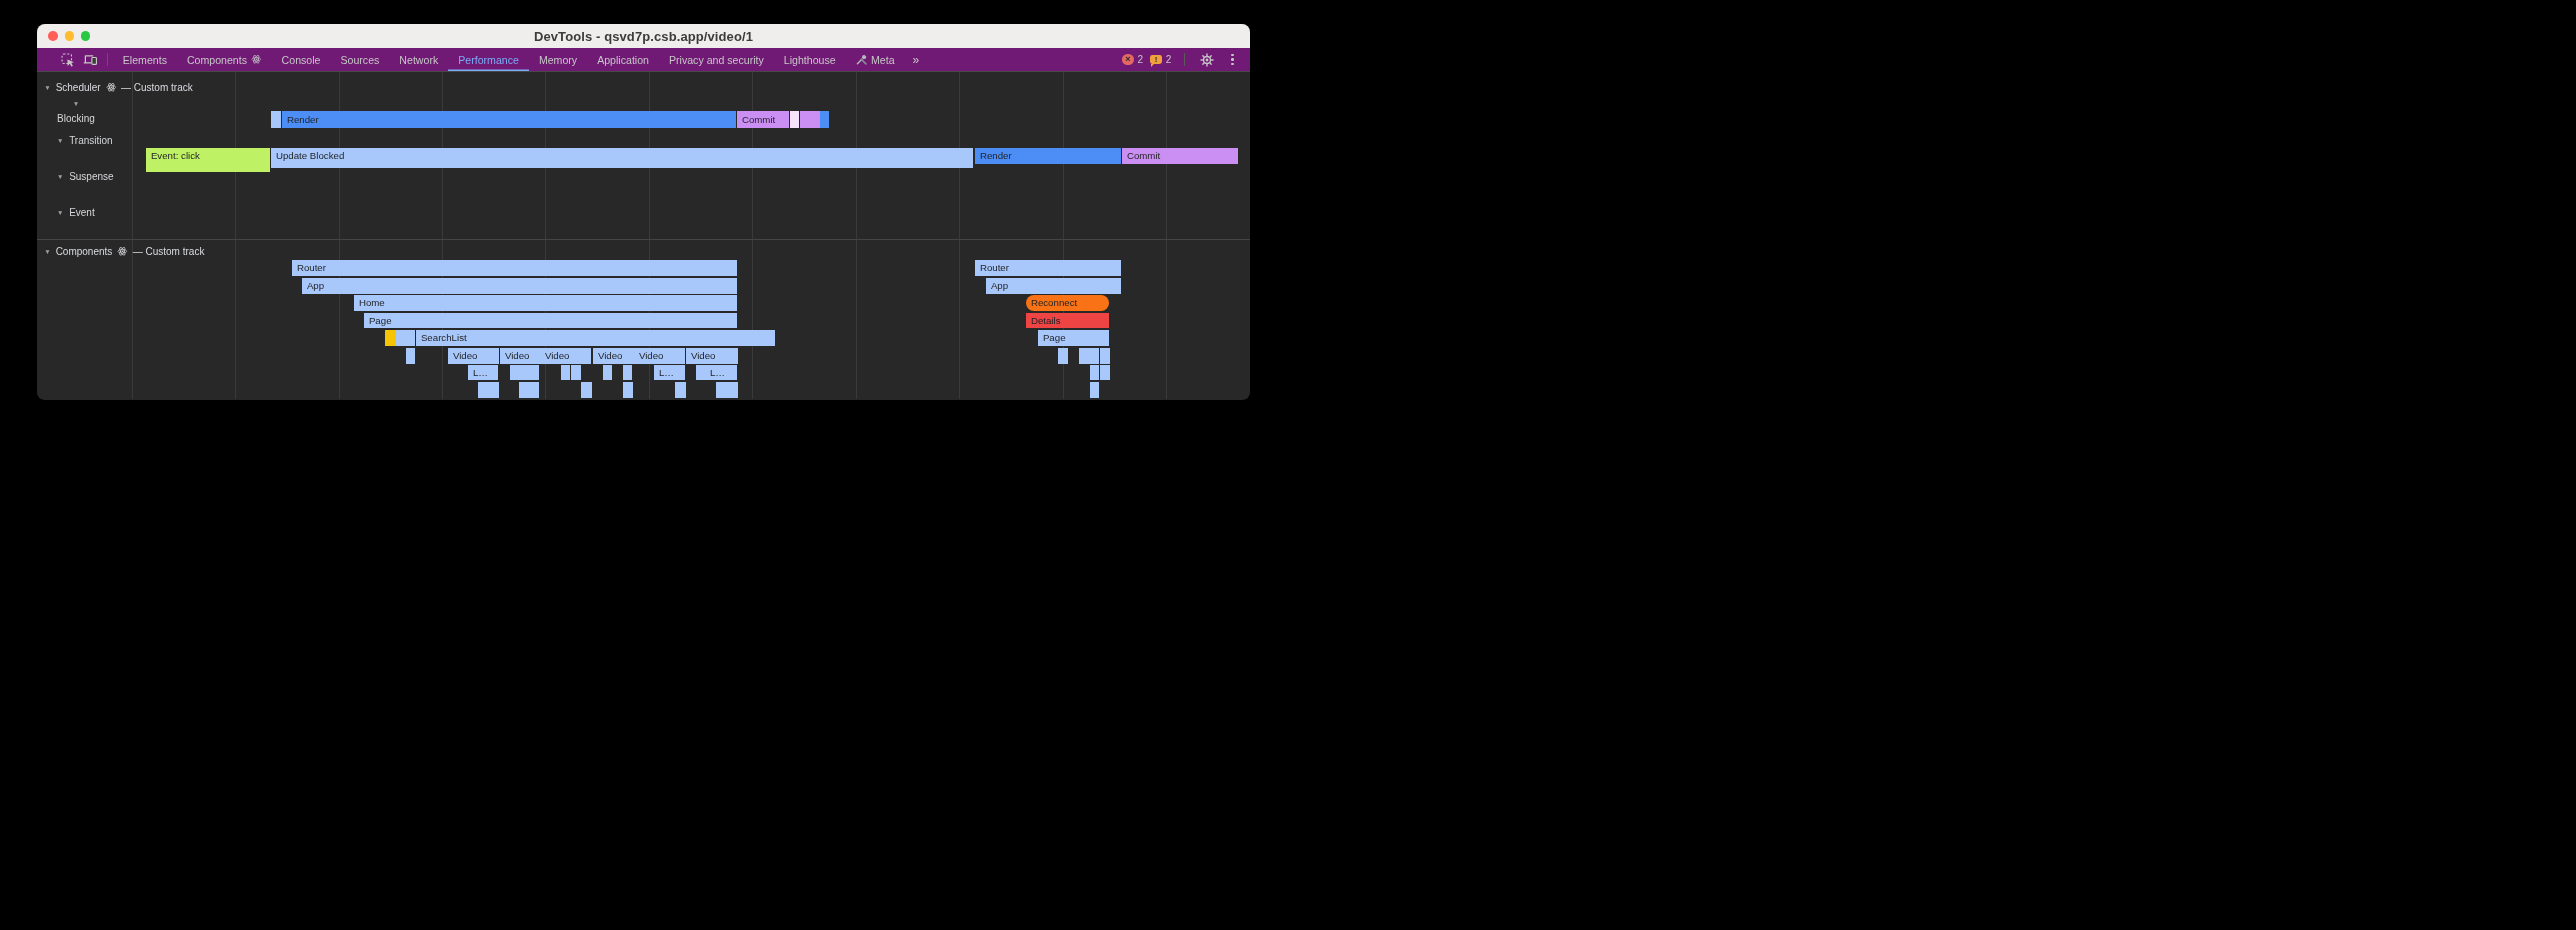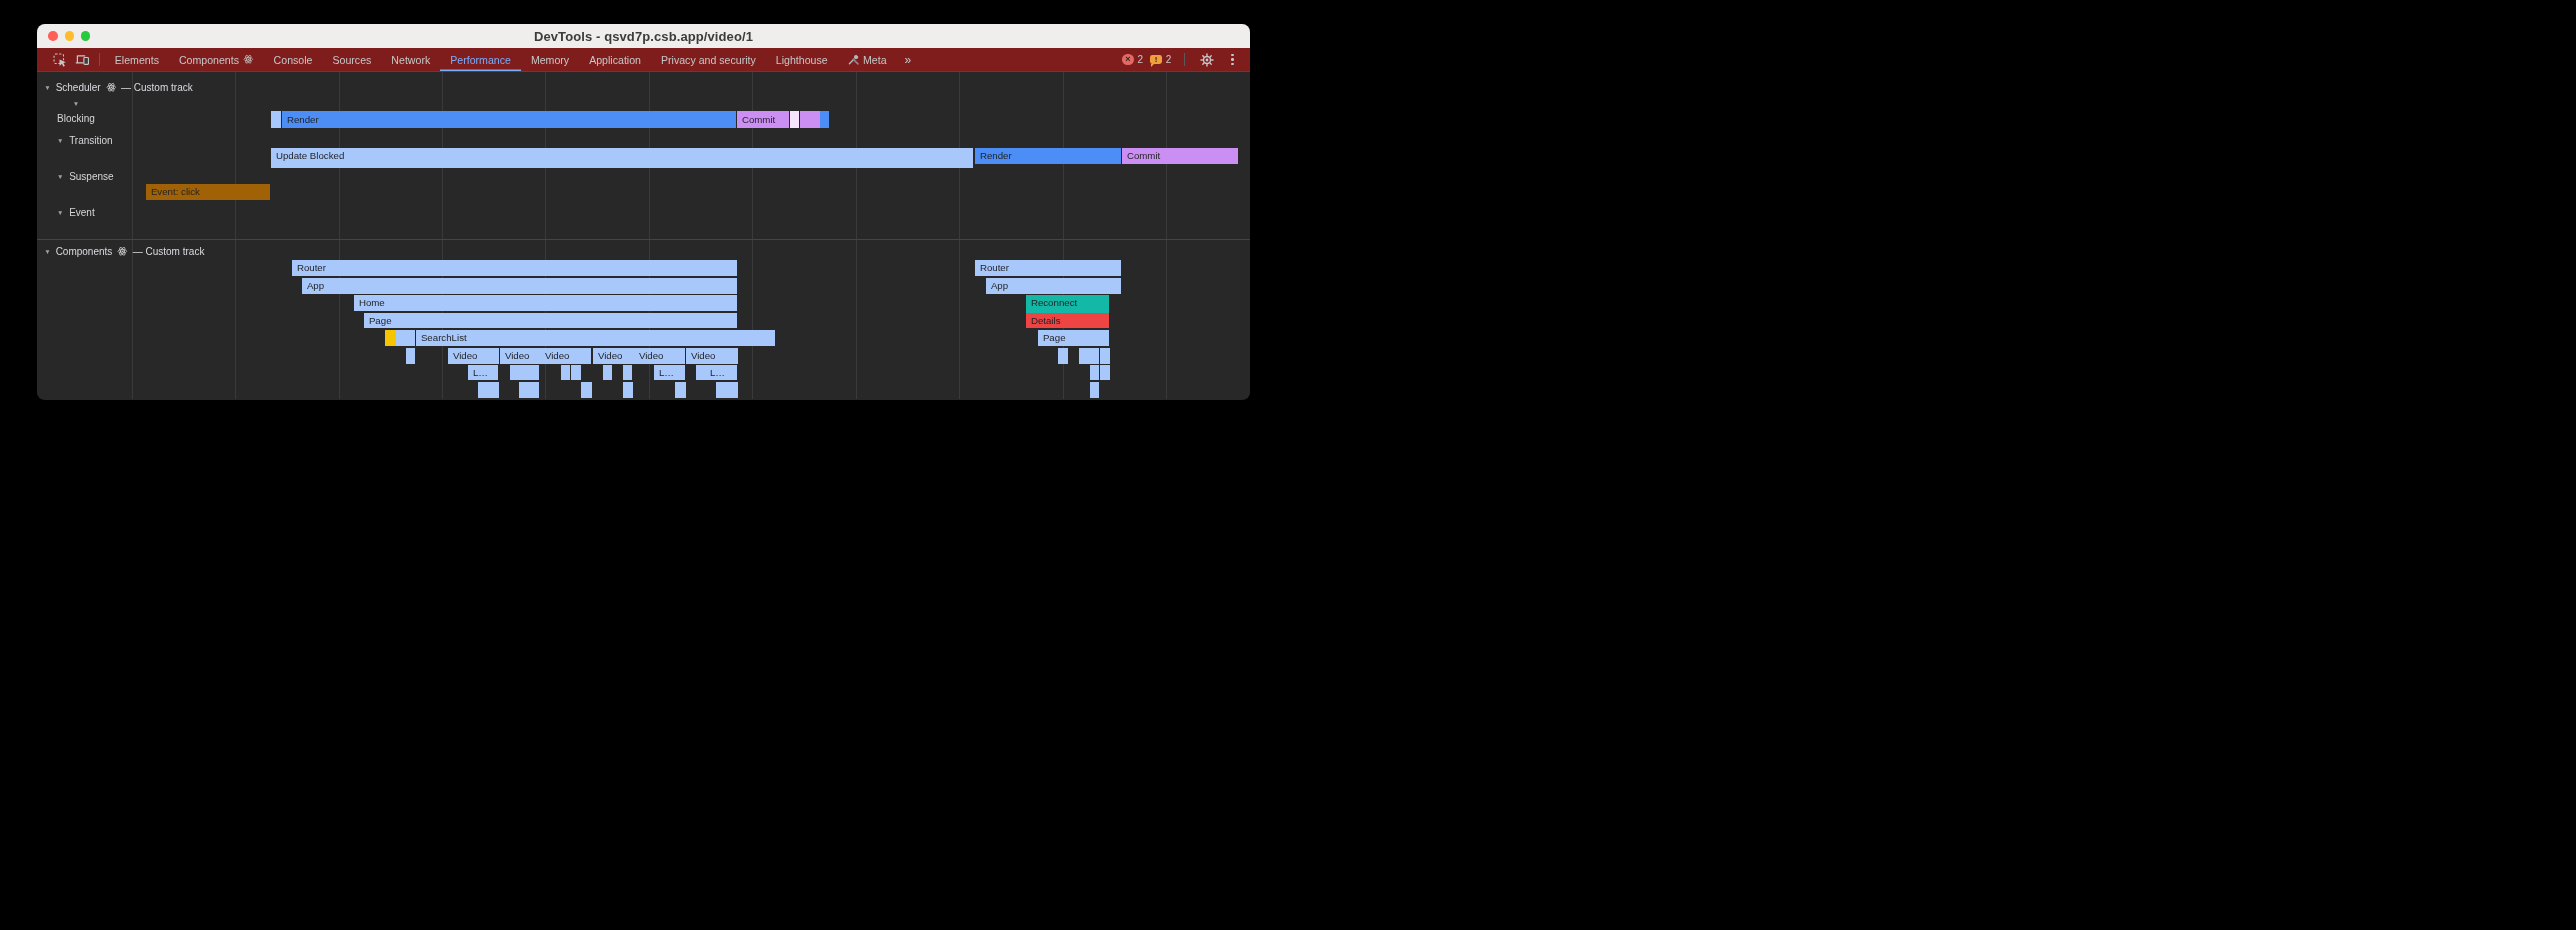--- a/index.html
+++ b/index.html
@@ -5,22 +5,22 @@
   html,body{margin:0;padding:0;background:#000;}
   body{width:1288px;height:465px;position:relative;font-family:"Liberation Sans",sans-serif;overflow:hidden;}
   .window{position:absolute;left:37px;top:24px;width:1213px;height:376px;border-radius:8px;overflow:hidden;
           background:#282828;box-shadow:0 20px 57px rgba(0,0,0,.65);}
   
   .titlebar{height:24px;background:#efeeec;position:relative;display:flex;align-items:center;justify-content:center;}
   .lights{position:absolute;left:11.4px;top:7.3px;display:flex;gap:6.5px;}
   .light{width:9.7px;height:9.7px;border-radius:50%;}
   .title{font-size:13px;font-weight:bold;color:#3c3c3c;letter-spacing:0.1px;}
   
-  .tabbar{height:24px;box-sizing:border-box;background:#7f1d1d;border-bottom:0.8px solid #484848;
-          display:flex;align-items:center;color:#c7c7c7;font-size:10.6px;padding-left:12px;}
+  .tabbar{height:24px;box-sizing:border-box;background:#701a75;border-bottom:0.8px solid #484848;
+          display:flex;align-items:center;color:#c7c7c7;font-size:10.6px;padding-left:20px;}
   .ticon{display:flex;align-items:center;justify-content:center;width:21px;height:21px;margin-right:1.6px;}
   .vsep{width:0.8px;height:13px;background:#5a5a5a;margin:0 4.9px;}
   .tabs{display:flex;align-items:center;height:100%;}
   .tab{display:flex;align-items:center;gap:4px;padding:0 10px;height:100%;white-space:nowrap;cursor:default;box-sizing:border-box;}
   .tab-more{font-size:12px;padding:0 8px;letter-spacing:0.8px;}
   .tb-right{margin-left:auto;display:flex;align-items:center;gap:7.3px;padding-right:11.4px;}
   .badge{display:flex;align-items:center;gap:4px;font-size:10px;color:#c7c7c7;}
   .err-ic{width:11.4px;height:11.4px;border-radius:50%;background:#e46962;color:#2b2b2b;font-weight:bold;
           font-size:9px;line-height:11.4px;text-align:center;display:inline-block;}
   .warn-ic{position:relative;width:11.4px;height:9.7px;border-radius:2.4px;background:#efa03d;color:#2b2b2b;font-weight:bold;
@@ -187,21 +187,21 @@
       <div class="lane-label" style="left: 20px; top: 135px;">
         <span class="tri">▼</span>
         <span>Event</span>
       </div>
       <div class="bar" style="left: 234px; top: 39px; width: 10px; height: 17px; line-height: 17px; background: rgb(168, 199, 250);"></div>
       <div class="bar" style="left: 245px; top: 39px; width: 454px; height: 17px; line-height: 17px; background: rgb(76, 141, 246);">Render</div>
       <div class="bar" style="left: 700px; top: 39px; width: 52px; height: 17px; line-height: 17px; background: rgb(203, 142, 242);">Commit</div>
       <div class="bar" style="left: 753px; top: 39px; width: 9.3px; height: 17px; line-height: 17px; background: rgb(246, 228, 250);"></div>
       <div class="bar" style="left: 763px; top: 39px; width: 19.5px; height: 17px; line-height: 17px; background: rgb(203, 142, 242);"></div>
       <div class="bar" style="left: 783px; top: 39px; width: 9.3px; height: 17px; line-height: 17px; background: rgb(76, 141, 246);"></div>
-      <div class="bar" style="left: 109px; top: 76px; width: 124px; height: 16px; line-height: 16px; background: #a16207; margin-top: 36px;">Event: click</div>
+      <div class="bar" style="left: 109px; top: 76px; width: 124px; height: 24px; line-height: 16px; background: #bef264;">Event: click</div>
       <div class="bar" style="left: 234px; top: 76px; width: 702px; height: 20px; line-height: 16px; background: rgb(168, 199, 250);">Update Blocked</div>
       <div class="bar" style="left: 938px; top: 76px; width: 146px; height: 16px; line-height: 16px; background: rgb(76, 141, 246);">Render</div>
       <div class="bar" style="left: 1085px; top: 76px; width: 116px; height: 16px; line-height: 16px; background: rgb(203, 142, 242);">Commit</div>
       <div class="track-header" style="left: 7.3px; top: 174px;">
         <span class="tri">▼</span>
         <span>Components</span>
         <svg width="10.6" height="10.6" viewBox="0 0 24 24">
     <g fill="none" stroke="currentColor" stroke-width="1.5">
       <ellipse cx="12" cy="12" rx="10" ry="4"></ellipse>
       <ellipse cx="12" cy="12" rx="10" ry="4" transform="rotate(60 12 12)"></ellipse>
@@ -209,21 +209,21 @@
     </g>
     <circle cx="12" cy="12" r="1.8" fill="currentColor"></circle>
   </svg>
         <span>— Custom track</span>
       </div>
       <div class="bar" style="left: 255px; top: 188px; width: 445px; height: 16px; line-height: 16px; background: rgb(168, 199, 250);">Router</div>
       <div class="bar" style="left: 938px; top: 188px; width: 146px; height: 16px; line-height: 16px; background: rgb(168, 199, 250);">Router</div>
       <div class="bar" style="left: 265px; top: 206px; width: 435px; height: 16px; line-height: 16px; background: rgb(168, 199, 250);">App</div>
       <div class="bar" style="left: 949px; top: 206px; width: 135px; height: 16px; line-height: 16px; background: rgb(168, 199, 250);">App</div>
       <div class="bar" style="left: 317px; top: 223px; width: 383px; height: 16px; line-height: 16px; background: rgb(168, 199, 250);">Home</div>
-      <div class="bar" style="left: 989px; top: 223px; width: 83px; height: 32px; line-height: 16px; background: #14b8a6;">Reconnect</div>
+      <div class="bar" style="left: 989px; top: 223px; width: 83px; height: 16px; line-height: 16px; background: #f97316; border-radius: 8px;">Reconnect</div>
       <div class="bar" style="left: 327px; top: 241px; width: 373px; height: 15.4px; line-height: 15.4px; background: rgb(168, 199, 250);">Page</div>
       <div class="bar" style="left: 989px; top: 241px; width: 83px; height: 15.4px; line-height: 15.4px; background: #ef4444;">Details</div>
       <div class="bar" style="left: 348px; top: 258px; width: 10.6px; height: 16px; line-height: 16px; background: rgb(245, 196, 2);"></div>
       <div class="bar" style="left: 359px; top: 258px; width: 18.7px; height: 16px; line-height: 16px; background: rgb(168, 199, 250);"></div>
       <div class="bar" style="left: 379px; top: 258px; width: 359px; height: 16px; line-height: 16px; background: rgb(168, 199, 250);">SearchList</div>
       <div class="bar" style="left: 1001px; top: 258px; width: 71px; height: 16px; line-height: 16px; background: rgb(168, 199, 250);">Page</div>
       <div class="bar" style="left: 369px; top: 276px; width: 9px; height: 16px; line-height: 16px; background: rgb(168, 199, 250);"></div>
       <div class="bar" style="left: 411px; top: 276px; width: 51px; height: 16px; line-height: 16px; background: rgb(168, 199, 250);">Video</div>
       <div class="bar" style="left: 463px; top: 276px; width: 40px; height: 16px; line-height: 16px; background: rgb(168, 199, 250);">Video</div>
       <div class="bar" style="left: 503px; top: 276px; width: 51px; height: 16px; line-height: 16px; background: rgb(168, 199, 250);">Video</div>

